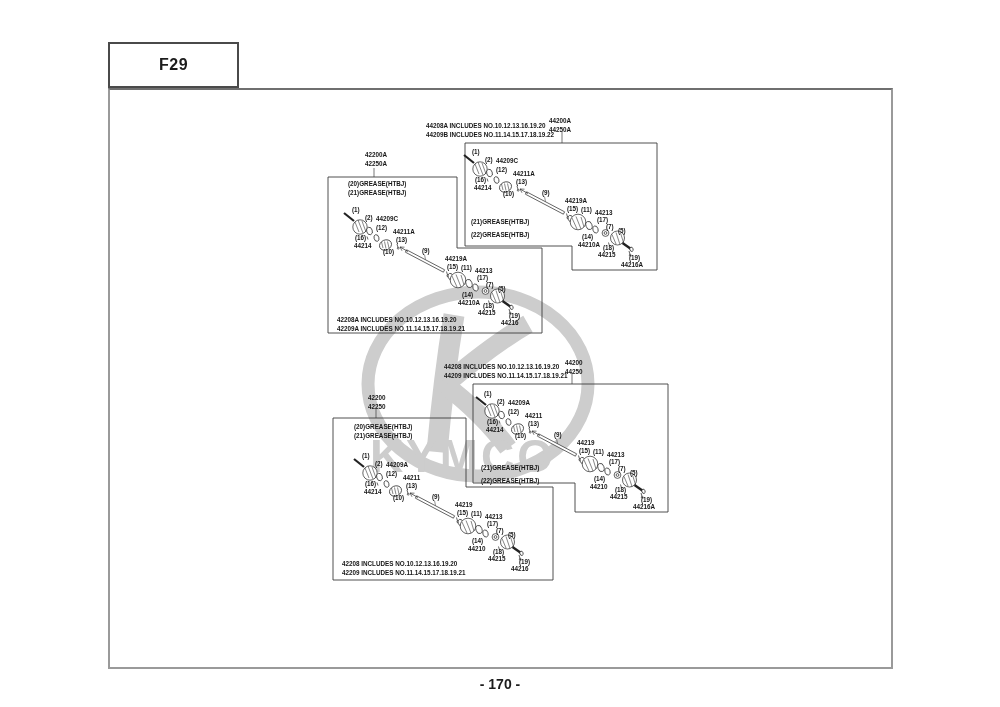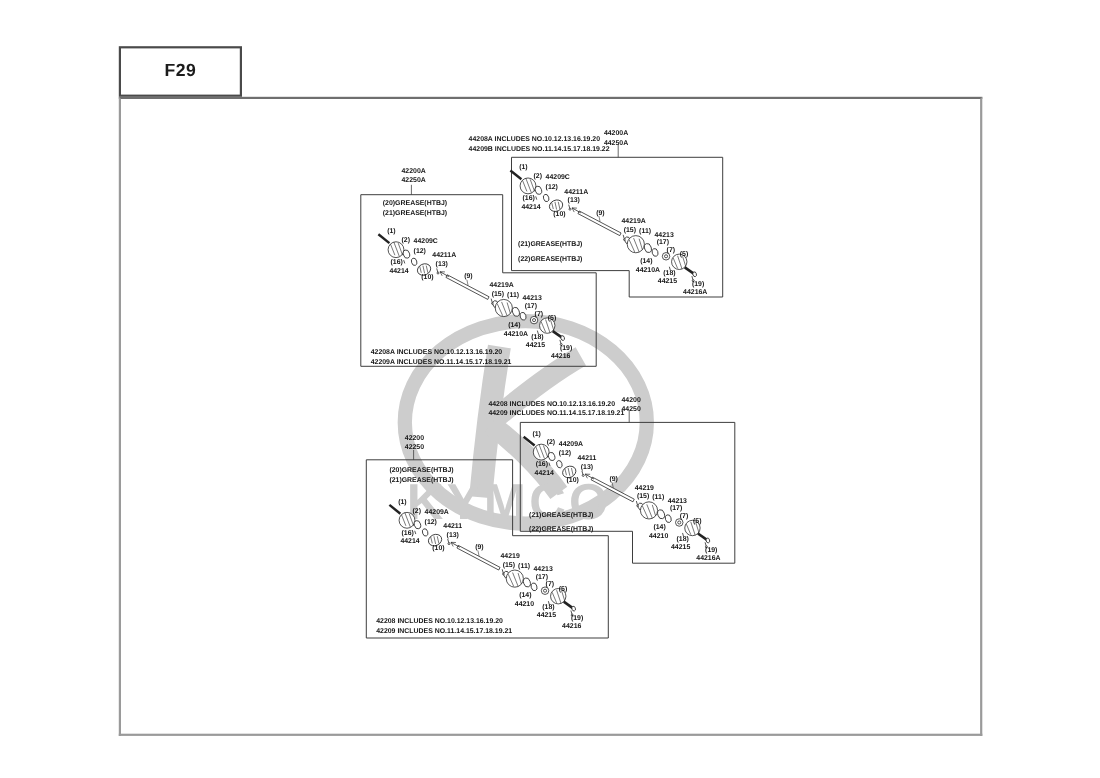--- a/index.html
+++ b/index.html
@@ -1,18 +1,18 @@
 <!DOCTYPE html>
 <html><head>
 <meta charset="utf-8">
 <style>
   html,body{margin:0;padding:0;background:#ffffff;}
   .page{position:relative;width:1000px;height:707px;background:#ffffff;overflow:hidden;
         font-family:"Liberation Sans",sans-serif;color:#1c1c1c;}
-  .header-code-box{position:absolute;left:108px;top:42px;width:112px;height:46px;
+  .header-code-box{position:absolute;left:108px;top:42px;width:131px;height:46px;
         border:2px solid #4a4a4a;background:#fff;display:flex;align-items:center;justify-content:center;
         font-weight:bold;font-size:16px;letter-spacing:.5px;z-index:4;box-sizing:border-box;}
   .header-title{position:absolute;left:255px;top:55px;font-size:17px;font-weight:bold;
         letter-spacing:.4px;z-index:4;}
   .main-frame{position:absolute;left:108px;top:88px;width:785px;height:581px;
         border:2px solid #9a9a9a;border-top-color:#6f6f6f;box-sizing:border-box;z-index:1;background:#fff;}
   #diagram{position:absolute;left:0;top:0;width:1000px;height:707px;z-index:2;}
   .footer{position:absolute;left:0;top:676px;width:1000px;text-align:center;
         font-size:14px;font-weight:bold;z-index:4;}
   
@@ -201,14 +201,15 @@
           <text x="630" y="475" class="lbl">(5)</text>
           <text x="590" y="489" class="lbl">44210</text>
           <text x="615" y="492" class="lbl">(18)</text>
           <text x="610" y="499" class="lbl">44215</text>
           <text x="641" y="502" class="lbl">(19)</text>
           <text x="633" y="509" class="lbl">44216A</text>
         </g>
       </g>
   </svg>
 
+  <div class="footer">- 170 -</div>
 
 </div>
 
 </body></html>

